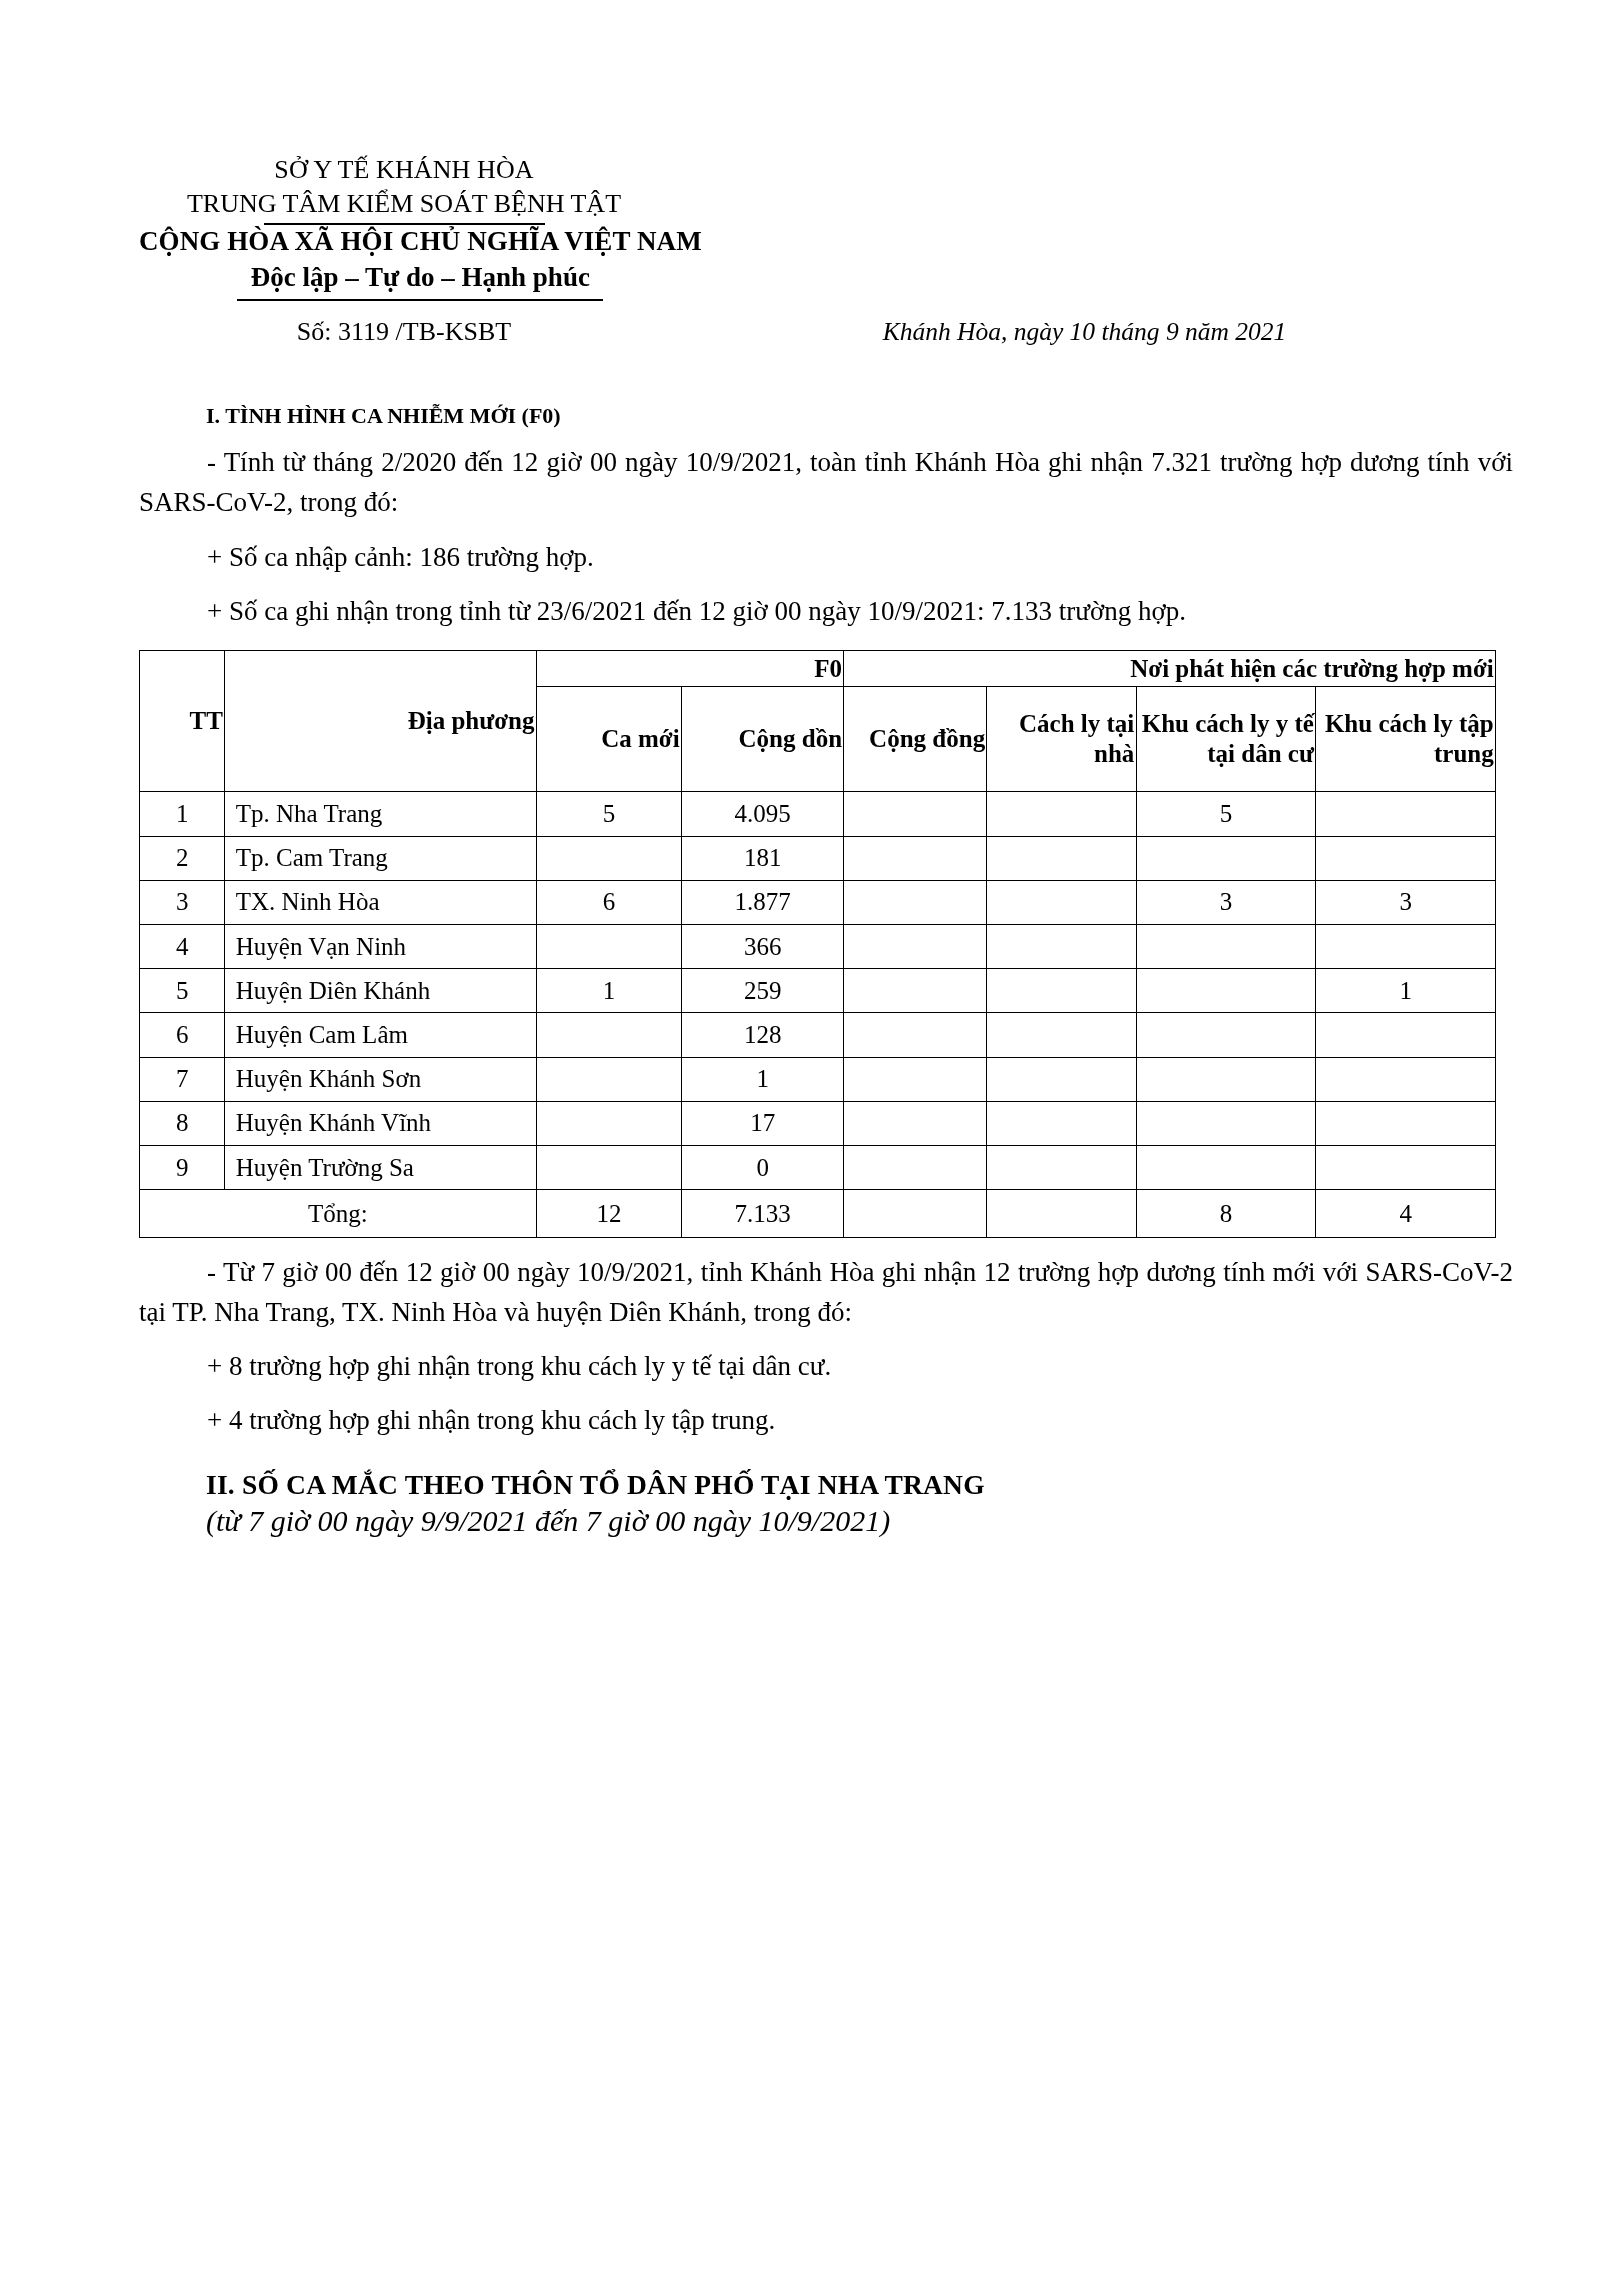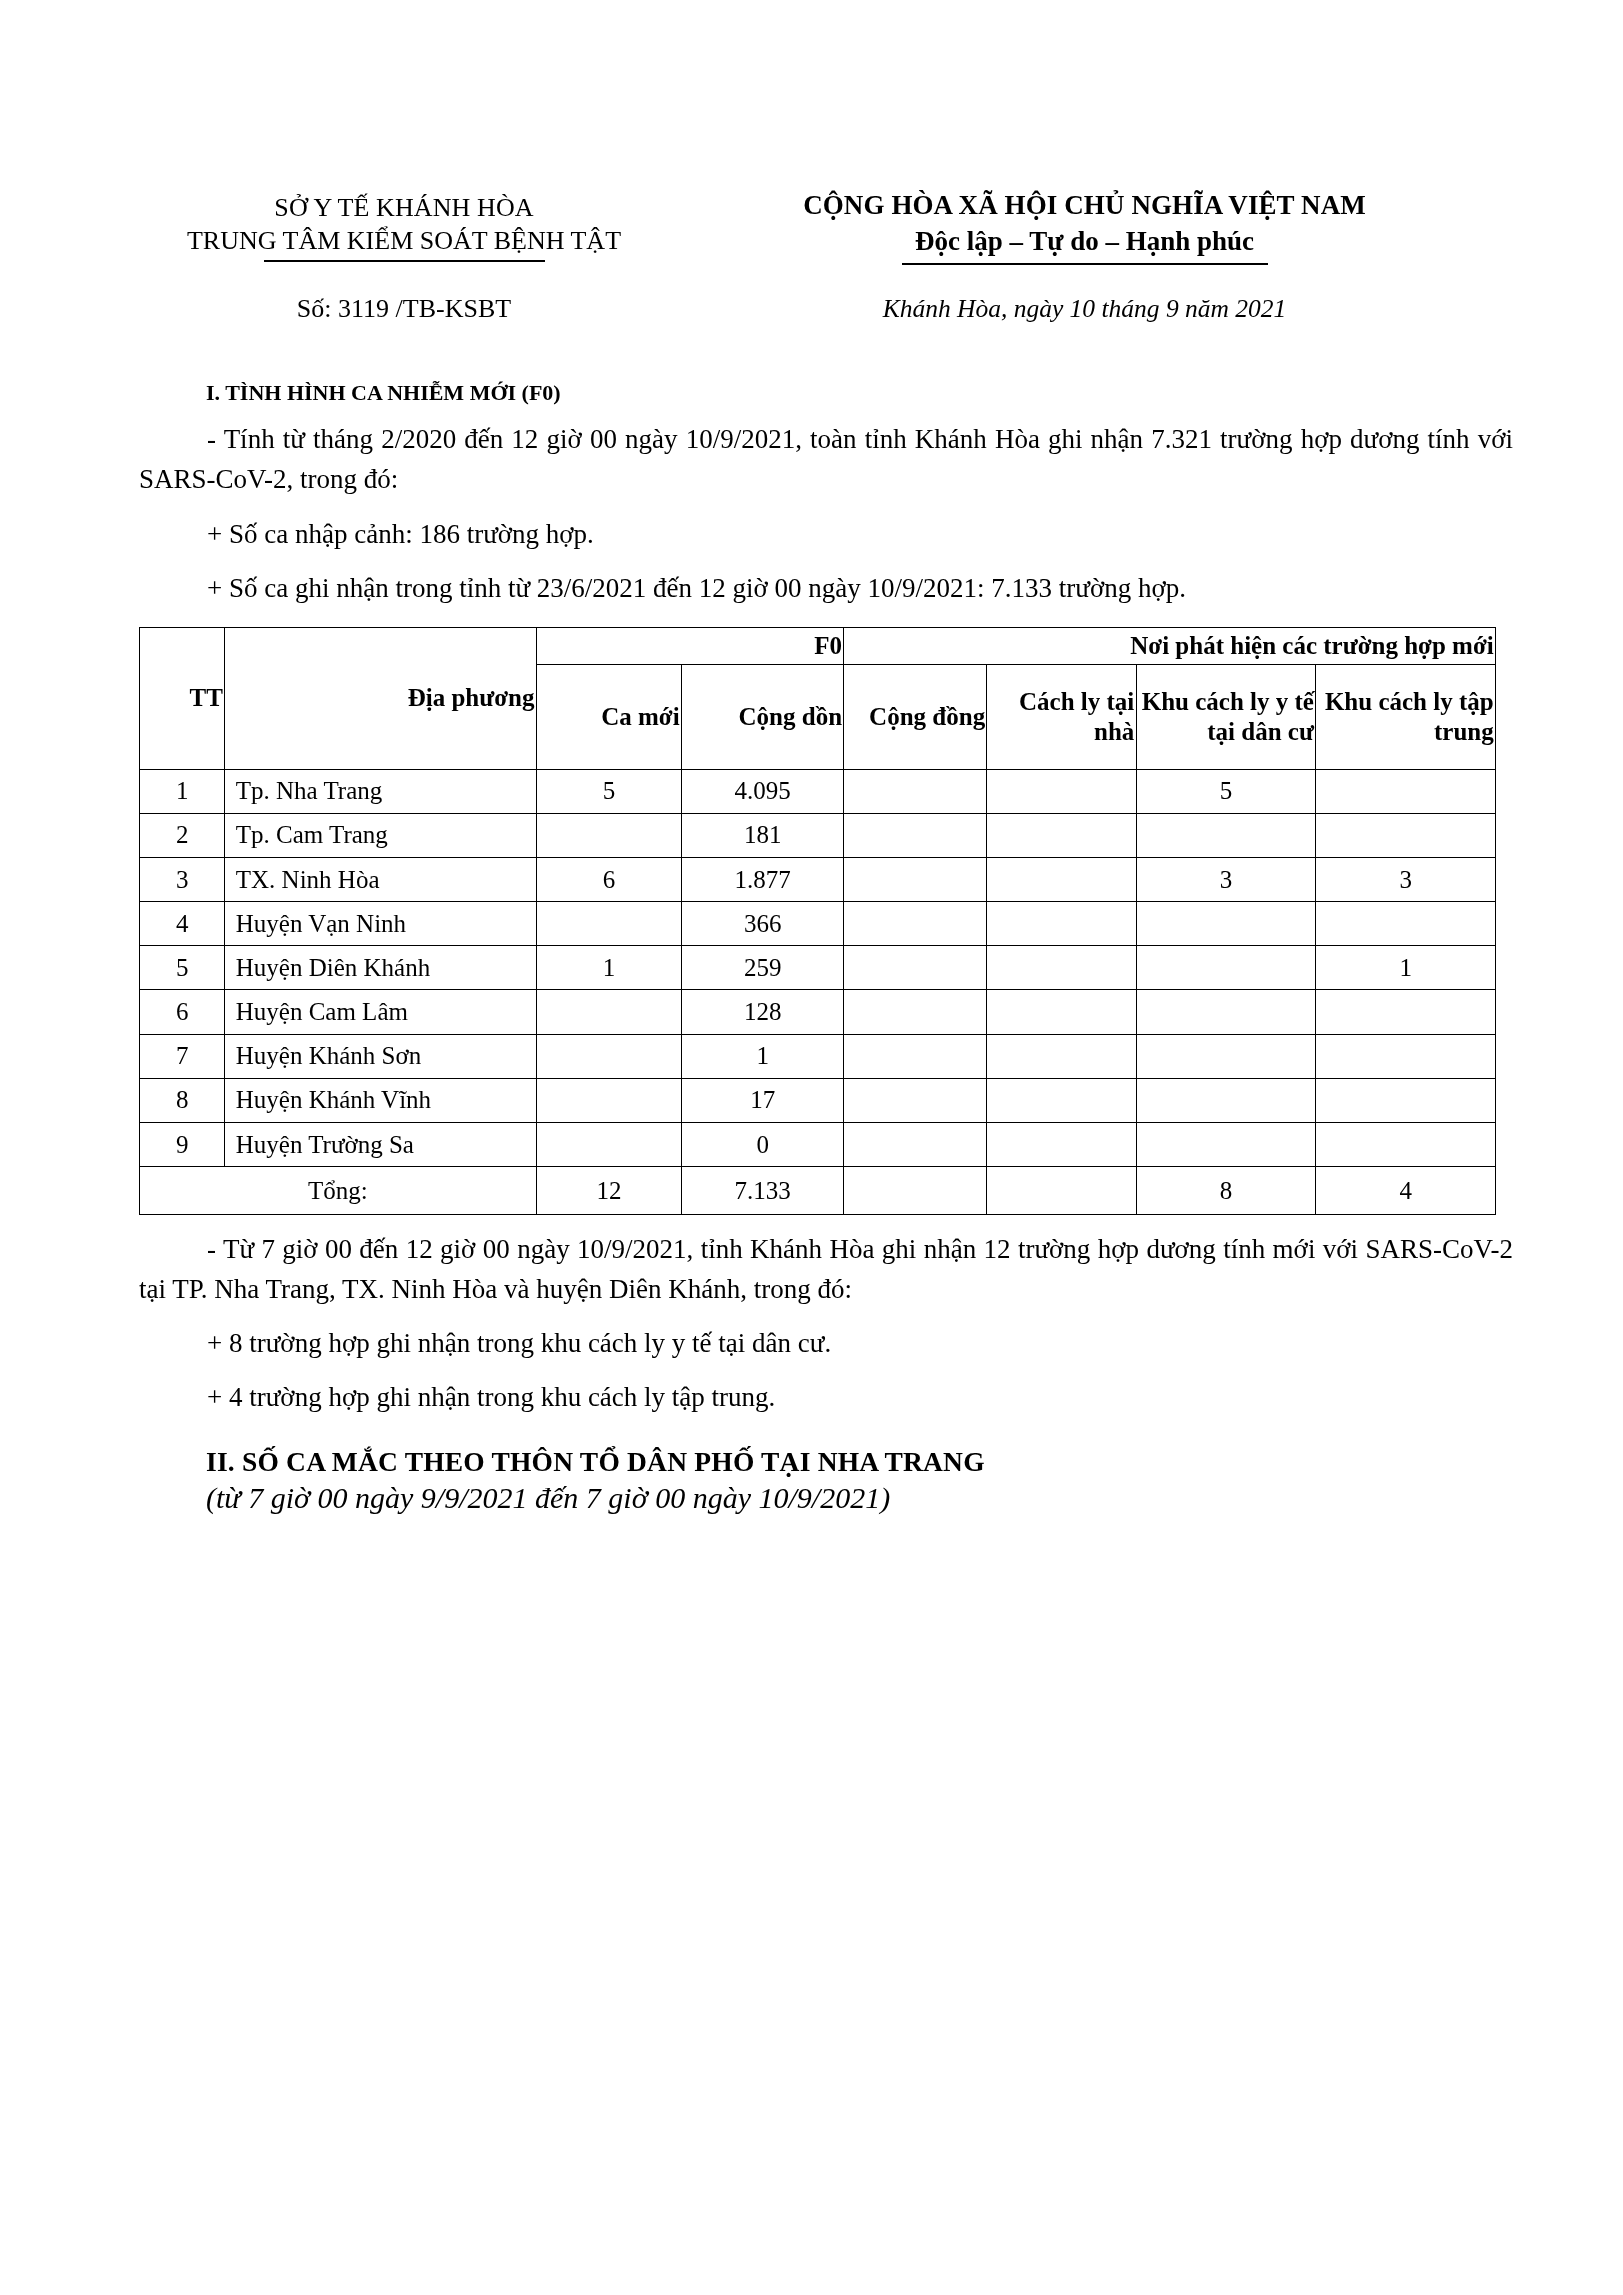--- a/index.html
+++ b/index.html
@@ -25,24 +25,23 @@
   .content {
     position: absolute;
     left: 139px;
     top: 154px;
     width: 1374px;
   }
 
   
   .header {
     display: flex;
-    flex-direction: row;
-    align-items: center;
+    flex-direction: column;
+    align-items: flex-start;
     width: 100%;
-    margin-top: 35px;
   }
   .header-left {
     width: 504px;
     text-align: center;
     padding-left: 13px;
   }
   .header-right {
     flex: 1;
     text-align: center;
   }
@@ -79,21 +78,21 @@
     height: 2px;
     background: #000;
     margin: 2.6px auto 0 auto;
   }
 
   .subheader {
     display: flex;
     flex-direction: row;
     align-items: flex-start;
     width: 100%;
-    margin-top: 29px;
+    margin-top: 16px;
   }
   .number-line {
     width: 504px;
     text-align: center;
     font-size: 26px;
     padding-left: 13px;
   }
   .number-line .num {
     font-weight: normal;
   }

